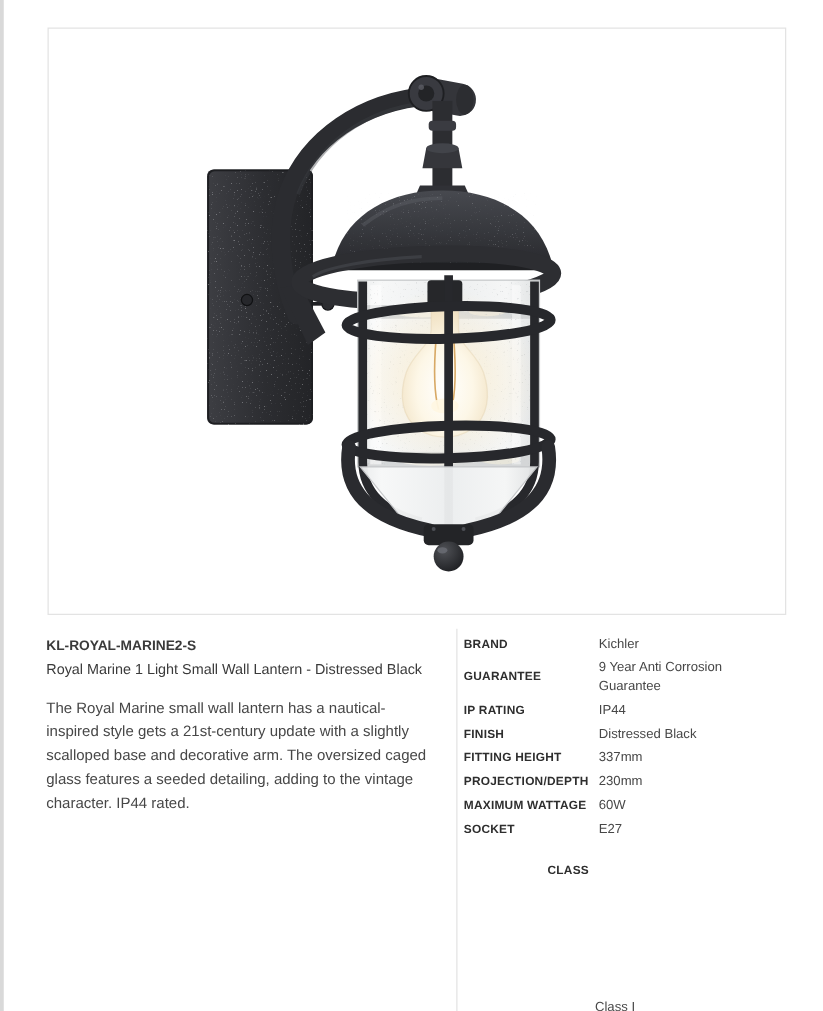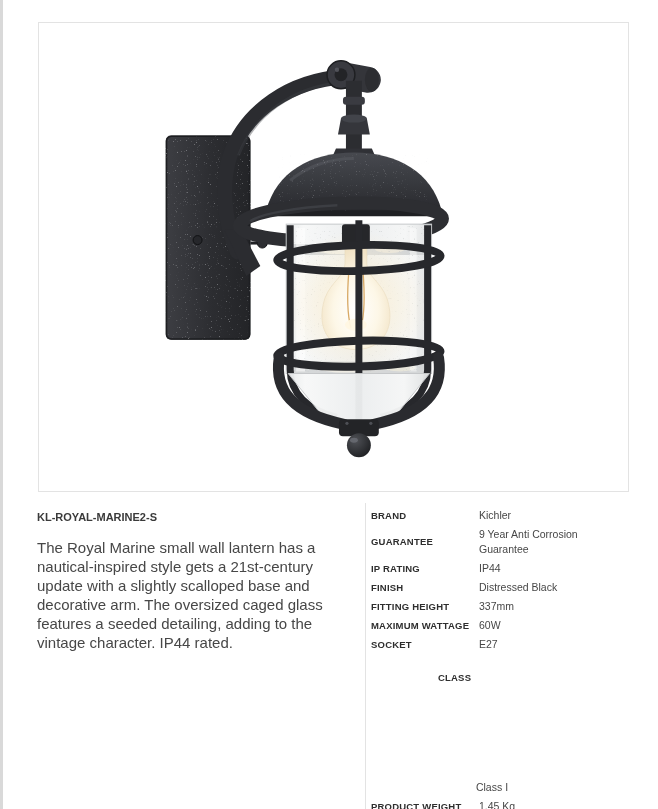--- a/index.html
+++ b/index.html
@@ -14,21 +14,21 @@
   }
   .page-edge{position:absolute;left:0;top:0;width:3px;height:809px;background:var(--pageline);}
   .image-panel{
     position:absolute;left:38px;top:22px;width:591px;height:470px;
     border:1px solid var(--line);background:#fff;
   }
   .image-panel svg{display:block;width:100%;height:100%;}
   .info-left{position:absolute;left:37px;top:511px;width:326px;}
   .product-code{font-size:11px;font-weight:bold;color:var(--heading);margin:0 0 5px 0;line-height:13px;}
   .product-title{font-size:11.5px;color:var(--heading);margin:0;line-height:14px;}
-  .product-desc{font-size:15px;color:var(--text);line-height:19px;margin:14px 0 0 0;width:310px;}
+  .product-desc{font-size:12px;color:var(--text);line-height:19px;margin:14px 0 0 0;width:310px;}
   .divider-v{position:absolute;left:365px;top:503px;width:1px;height:306px;background:var(--line);}
   .spec-panel{position:absolute;left:371px;top:508px;width:242px;}
   .spec-row{display:flex;align-items:center;margin-bottom:4px;min-height:14px;}
   .spec-label{flex:0 0 108px;width:108px;font-size:9.5px;font-weight:bold;color:var(--label);letter-spacing:.2px;line-height:12px;}
   .spec-value{font-size:10.5px;color:var(--text);line-height:15px;}
   .gap-s{margin-top:6px;}
   .gap-m{}
   .gap-l{margin-top:20px;flex-direction:column;}
 </style>
 </head>
@@ -163,20 +163,21 @@
       <circle cx="309" cy="402" r="1.6" fill="#4d4f55"></circle>
       <circle cx="333" cy="402" r="1.6" fill="#4d4f55"></circle>
       <circle cx="321" cy="424" r="12" fill="url(#gBall)"></circle>
       <ellipse cx="316" cy="419" rx="4" ry="2.5" fill="#6c6e75" opacity="0.8"></ellipse>
     </g>
   </svg>
 </div>
 
 <div class="info-left">
   <p class="product-code">KL-ROYAL-MARINE2-S</p>
+  <p class="product-title">Royal Marine 1 Light Small Wall Lantern - Distressed Black</p>
   <p class="product-desc">The Royal Marine small wall lantern has a nautical-inspired style gets a 21st-century update with a slightly scalloped base and decorative arm. The oversized caged glass features a seeded detailing, adding to the vintage character. IP44 rated.</p>
 </div>
 
 <div class="divider-v"></div>
 
 <div class="spec-panel">
   <div class="spec-row">
     <span class="spec-label">BRAND</span>
     <span class="spec-value">Kichler</span>
   </div>
@@ -188,20 +189,24 @@
     <span class="spec-label">IP RATING</span>
     <span class="spec-value">IP44</span>
   </div>
   <div class="spec-row">
     <span class="spec-label">FINISH</span>
     <span class="spec-value">Distressed Black</span>
   </div>
   <div class="spec-row">
     <span class="spec-label">FITTING HEIGHT</span>
     <span class="spec-value">337mm</span>
+  </div>
+  <div class="spec-row">
+    <span class="spec-label">PROJECTION/DEPTH</span>
+    <span class="spec-value">230mm</span>
   </div>
   <div class="spec-row gap-m">
     <span class="spec-label">MAXIMUM WATTAGE</span>
     <span class="spec-value">60W</span>
   </div>
   <div class="spec-row">
     <span class="spec-label">SOCKET</span>
     <span class="spec-value">E27</span>
   </div>
   <div class="spec-row gap-l">

